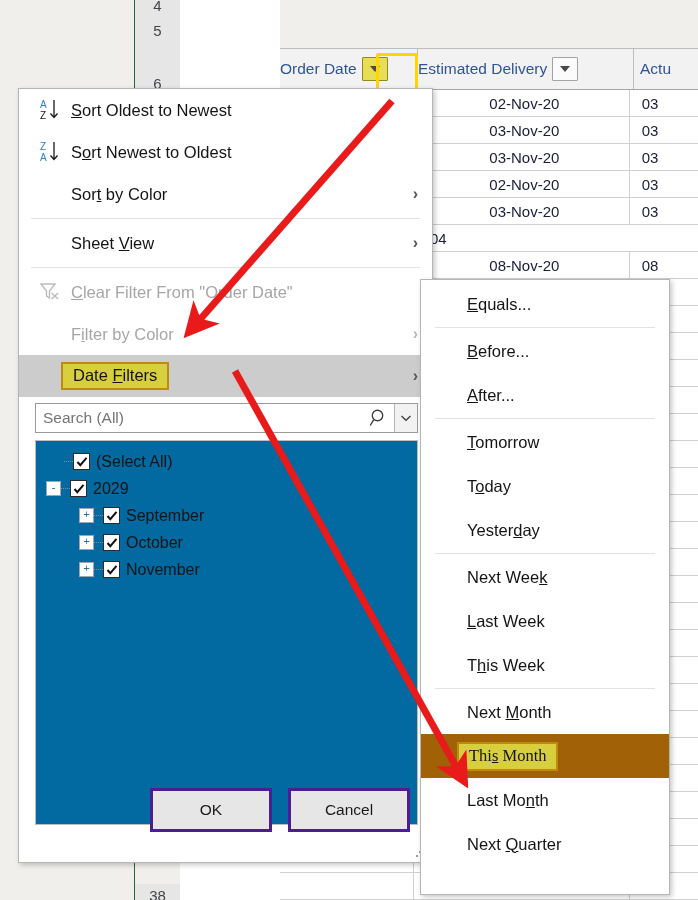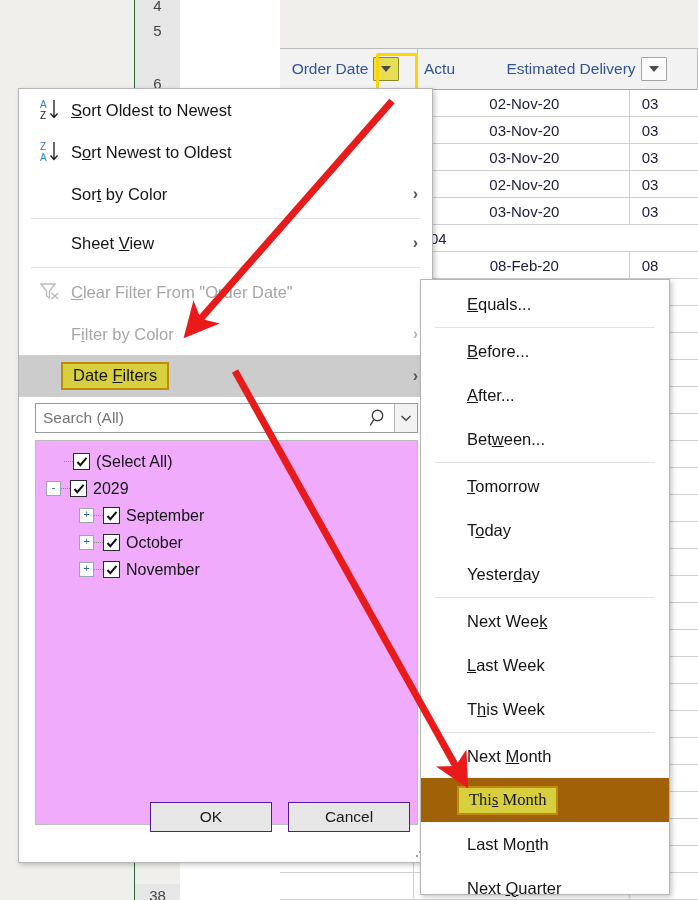--- a/index.html
+++ b/index.html
@@ -21,21 +21,21 @@
   .colA{position:absolute;left:180px;width:100px;background:#ffffff;border-bottom:1px solid #d8d8d8;}
   .gridline-v{position:absolute;background:#1e6b3a;width:1px;}
   
   #tblwrap{position:absolute;left:280px;top:48px;right:0;}
   .thead{
     display:flex;height:40px;background:#f2f2f2;
     border-top:1px solid #bdbdbd;border-bottom:1px solid #a6a6a6;
   }
   .th{
     position:relative;
-    display:flex;align-items:center;justify-content:center;
+    display:flex;align-items:center;justify-content:flex-start;
     color:#2f5496;font-size:15.5px;
     padding-right:6px;box-sizing:border-box;
     border-right:1px solid #bdbdbd;
   }
   .th.c1{width:138px;}
   .th.c2{width:216px;}
   .th.c3{width:64px;justify-content:flex-start;padding-left:6px;border-right:none;}
   .fbtn{
     width:24px;height:22px;margin-left:5px;
     border:1px solid #a3a3a3;background:#fbfbfb;border-radius:1px;
@@ -100,21 +100,21 @@
     color:#14532d;padding-left:7px;background:transparent;
   }
   .mag{width:30px;display:flex;align-items:center;justify-content:center;}
   .sdrop{
     width:22px;height:28px;border-left:1px solid #b6b6b6;background:#f2f2f2;
     display:flex;align-items:center;justify-content:center;
   }
   
   .treebox{
     margin:7px 14px 0 16px;height:385px;border:1px solid #bdbdbd;
-    background:#f0abfc;box-sizing:border-box;padding:7px 0 0 0;overflow:hidden;
+    background:#0369a1;box-sizing:border-box;padding:7px 0 0 0;overflow:hidden;
   }
   .tnode{display:flex;align-items:center;height:27px;font-size:16px;color:#141414;}
   .tnode.l0{padding-left:28px;}
   .tnode.l1{padding-left:10px;}
   .tnode.l2{padding-left:43px;}
   .expander{
     width:13px;height:13px;border:1px solid #9aa7b0;background:#fff;
     display:flex;align-items:center;justify-content:center;
     font-size:11px;line-height:1;color:#2b6ca3;flex:0 0 auto;
     font-family:"Liberation Mono",monospace;
@@ -122,21 +122,21 @@
   .dots{width:9px;border-top:1px dotted #8a8a8a;height:1px;flex:0 0 auto;}
   .cbx{
     width:15px;height:15px;border:1px solid #2b2b2b;background:#fff;
     flex:0 0 auto;display:flex;align-items:center;justify-content:center;
     margin-right:6px;position:relative;
   }
   .cbx svg{display:block;}
   
   .btnrow{position:absolute;left:0;right:0;bottom:30px;display:flex;justify-content:flex-end;padding-right:22px;gap:16px;}
   .btn{
-    width:122px;height:30px;border:1px solid #4c1d95;background:#e6e6e6;
+    width:122px;height:44px;border:3px solid #4c1d95;background:#e6e6e6;
     display:flex;align-items:center;justify-content:center;
     font-size:15.5px;color:#1b1b1b;box-sizing:border-box;
   }
   .grip{position:absolute;right:6px;bottom:5px;width:10px;height:10px;}
   .grip span{position:absolute;width:2px;height:2px;background:#9a9a9a;}
 
   
   #submenu{
     position:absolute;left:420px;top:279px;width:250px;height:616px;
     background:#ffffff;border:1px solid #b5b5b5;
@@ -188,29 +188,29 @@
 
   <div id="tblwrap">
     <div class="thead">
       <div class="th c1">
         <span>Order Date</span>
         <span class="fbtn hl">
             <i></i>
           </span>
         <span class="hlring" style="right:-1px;top:4px;width:36px;height:34px;"></span>
       </div>
-      <div class="th c3">
-        <span>Actu</span>
-      </div>
       <div class="th c2">
         <span>Estimated Delivery</span>
         <span class="fbtn">
             <i></i>
           </span>
       </div>
+      <div class="th c3">
+        <span>Actu</span>
+      </div>
     </div>
     <div id="tbody">
         <div class="trow">
           <div class="td c1"></div>
           <div class="td c2">02-Nov-20</div>
           <div class="td c3">03</div>
         </div>
         <div class="trow">
           <div class="td c1"></div>
           <div class="td c2">03-Nov-20</div>
@@ -230,21 +230,21 @@
           <div class="td c1"></div>
           <div class="td c2">03-Nov-20</div>
           <div class="td c3">03</div>
         </div>
         <div class="trow">
           <div class="td c1"></div>
           <div class="td c3">04</div>
         </div>
         <div class="trow">
           <div class="td c1"></div>
-          <div class="td c2">08-Feb-20</div>
+          <div class="td c2">08-Nov-20</div>
           <div class="td c3">08</div>
         </div>
         <div class="trow">
           <div class="td c1"></div>
           <div class="td c2"></div>
           <div class="td c3"></div>
         </div>
         <div class="trow">
           <div class="td c1"></div>
           <div class="td c2"></div>
@@ -506,23 +506,20 @@
       <div class="smi">
         <span><span class="u">E</span>quals...</span>
       </div>
       <div class="ssep"></div>
       <div class="smi">
         <span><span class="u">B</span>efore...</span>
       </div>
       <div class="smi">
         <span><span class="u">A</span>fter...</span>
       </div>
-      <div class="smi">
-        <span>Bet<span class="u">w</span>een...</span>
-      </div>
       <div class="ssep"></div>
       <div class="smi">
         <span><span class="u">T</span>omorrow</span>
       </div>
       <div class="smi">
         <span>T<span class="u">o</span>day</span>
       </div>
       <div class="smi">
         <span>Yester<span class="u">d</span>ay</span>
       </div>

